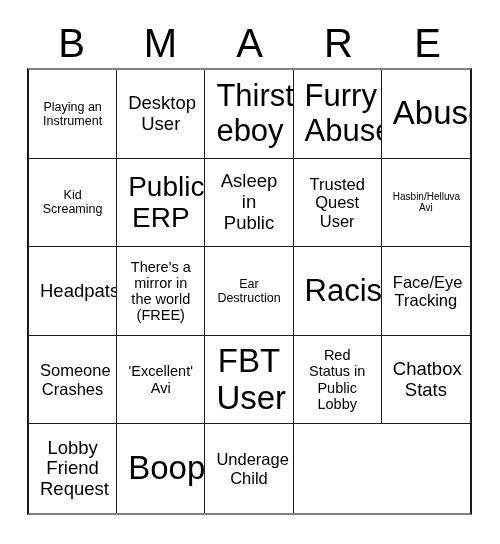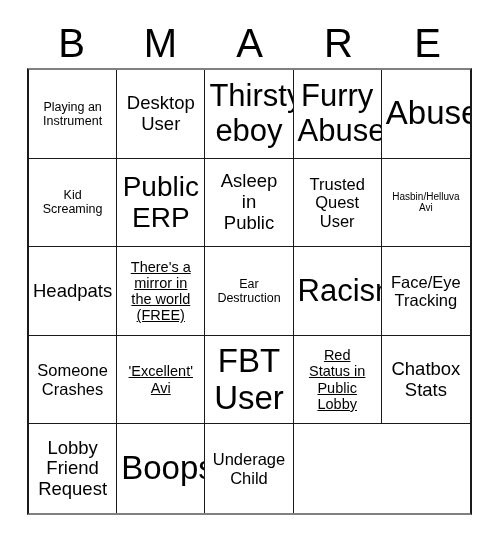--- a/index.html
+++ b/index.html
@@ -64,39 +64,39 @@
   }
 
   .bingo-cell {
     box-sizing: border-box;
     border-right: 1px solid #1a1a1a;
     border-bottom: 1px solid #1a1a1a;
     display: flex;
     align-items: center;
     justify-content: center;
     text-align: center;
-    padding: 2px 4px;
+    padding: 2px 11px;
     overflow: hidden;
     background: #ffffff;
   }
   .bingo-cell:nth-child(5n) { border-right: none; }
   .bingo-cell:nth-child(n+21) { border-bottom: none; }
 
   .cell-text {
     display: block;
     width: 100%;
     line-height: 1.12;
     white-space: pre-line;
     color: #000000;
   }
 
   
   .fs-xxs  { font-size: 10px; }
   .fs-xs   { font-size: 12.5px; }
-  .fs-s    { font-size: 14.5px; text-decoration: underline; }
+  .fs-s    { font-size: 14.5px; }
   .fs-m    { font-size: 16.5px; }
   .fs-l    { font-size: 18.5px; }
   .fs-xl   { font-size: 31px; }
   .fs-xxl  { font-size: 28px; }
   .fs-huge { font-size: 33px; }
 </style>
 </head>
 <body>
 
 <div id="bingo-card">

